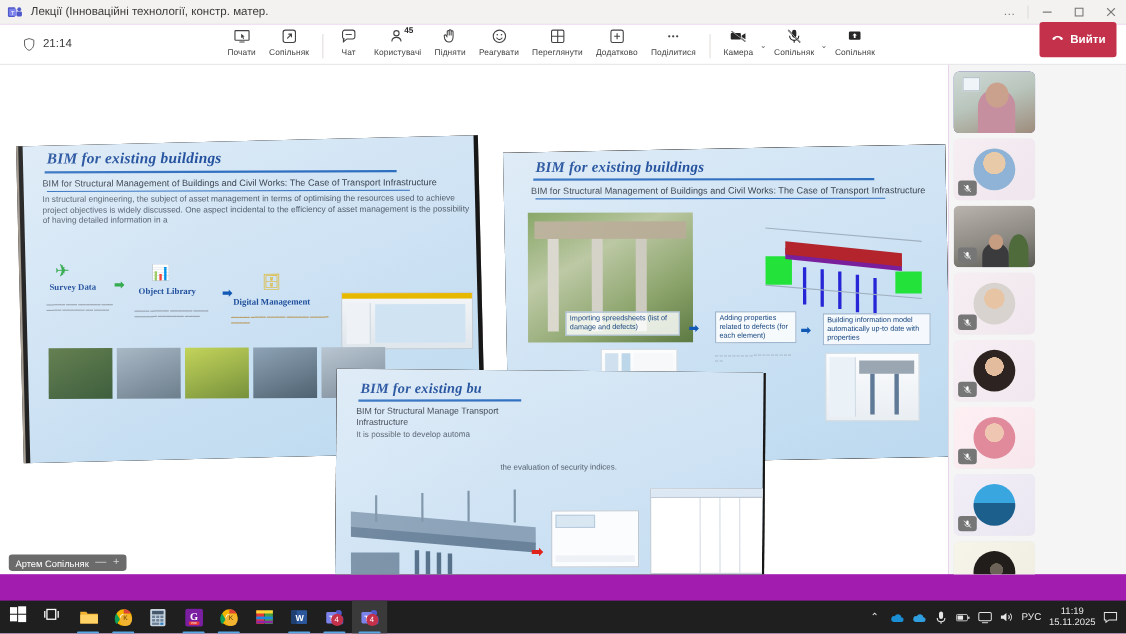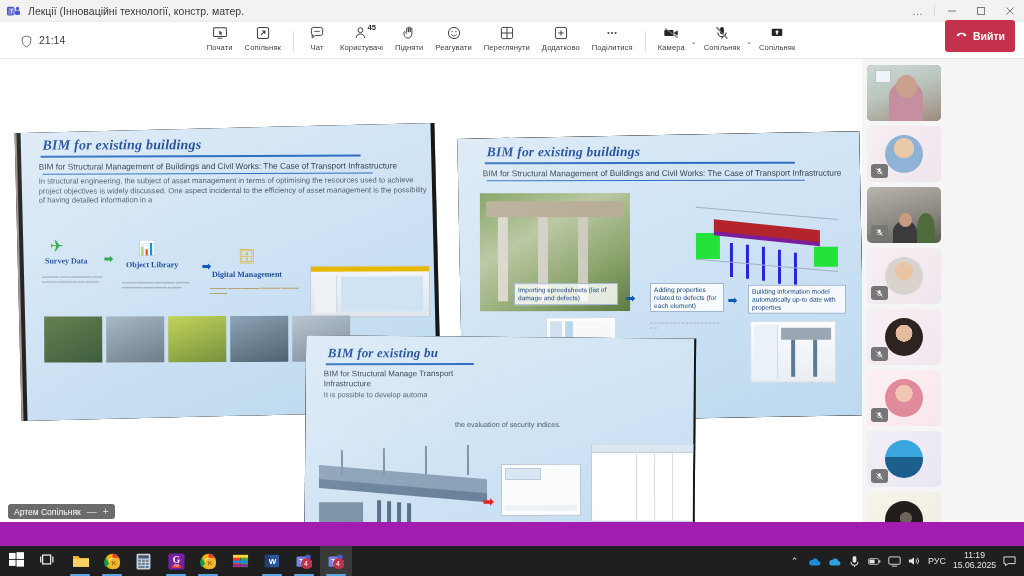--- a/index.html
+++ b/index.html
@@ -775,21 +775,21 @@
       </span>
       <span class="tray-ico">
         <svg width="13" height="12" viewBox="0 0 14 12">
             <path d="M1 4.4h2.4L6.4 2v8L3.4 7.6H1z" fill="#e6e6e6"></path>
             <path d="M8.4 4.2a2.6 2.6 0 0 1 0 3.6M10 2.6a5 5 0 0 1 0 6.8" fill="none" stroke="#e6e6e6" stroke-width="1"></path>
           </svg>
       </span>
       <span class="tray-lang">РУС</span>
       <span class="clock">
         <span>11:19</span>
-        <span>15.06.2025</span>
+        <span>15.11.2025</span>
       </span>
       <span class="tray-ico">
         <svg width="13" height="12" viewBox="0 0 14 12">
             <path d="M1 1.6h12v7.2H5.6L2.6 11V8.8H1z" fill="none" stroke="#e6e6e6" stroke-width="1"></path>
           </svg>
       </span>
     </div>
   </div>
 
 </div>

